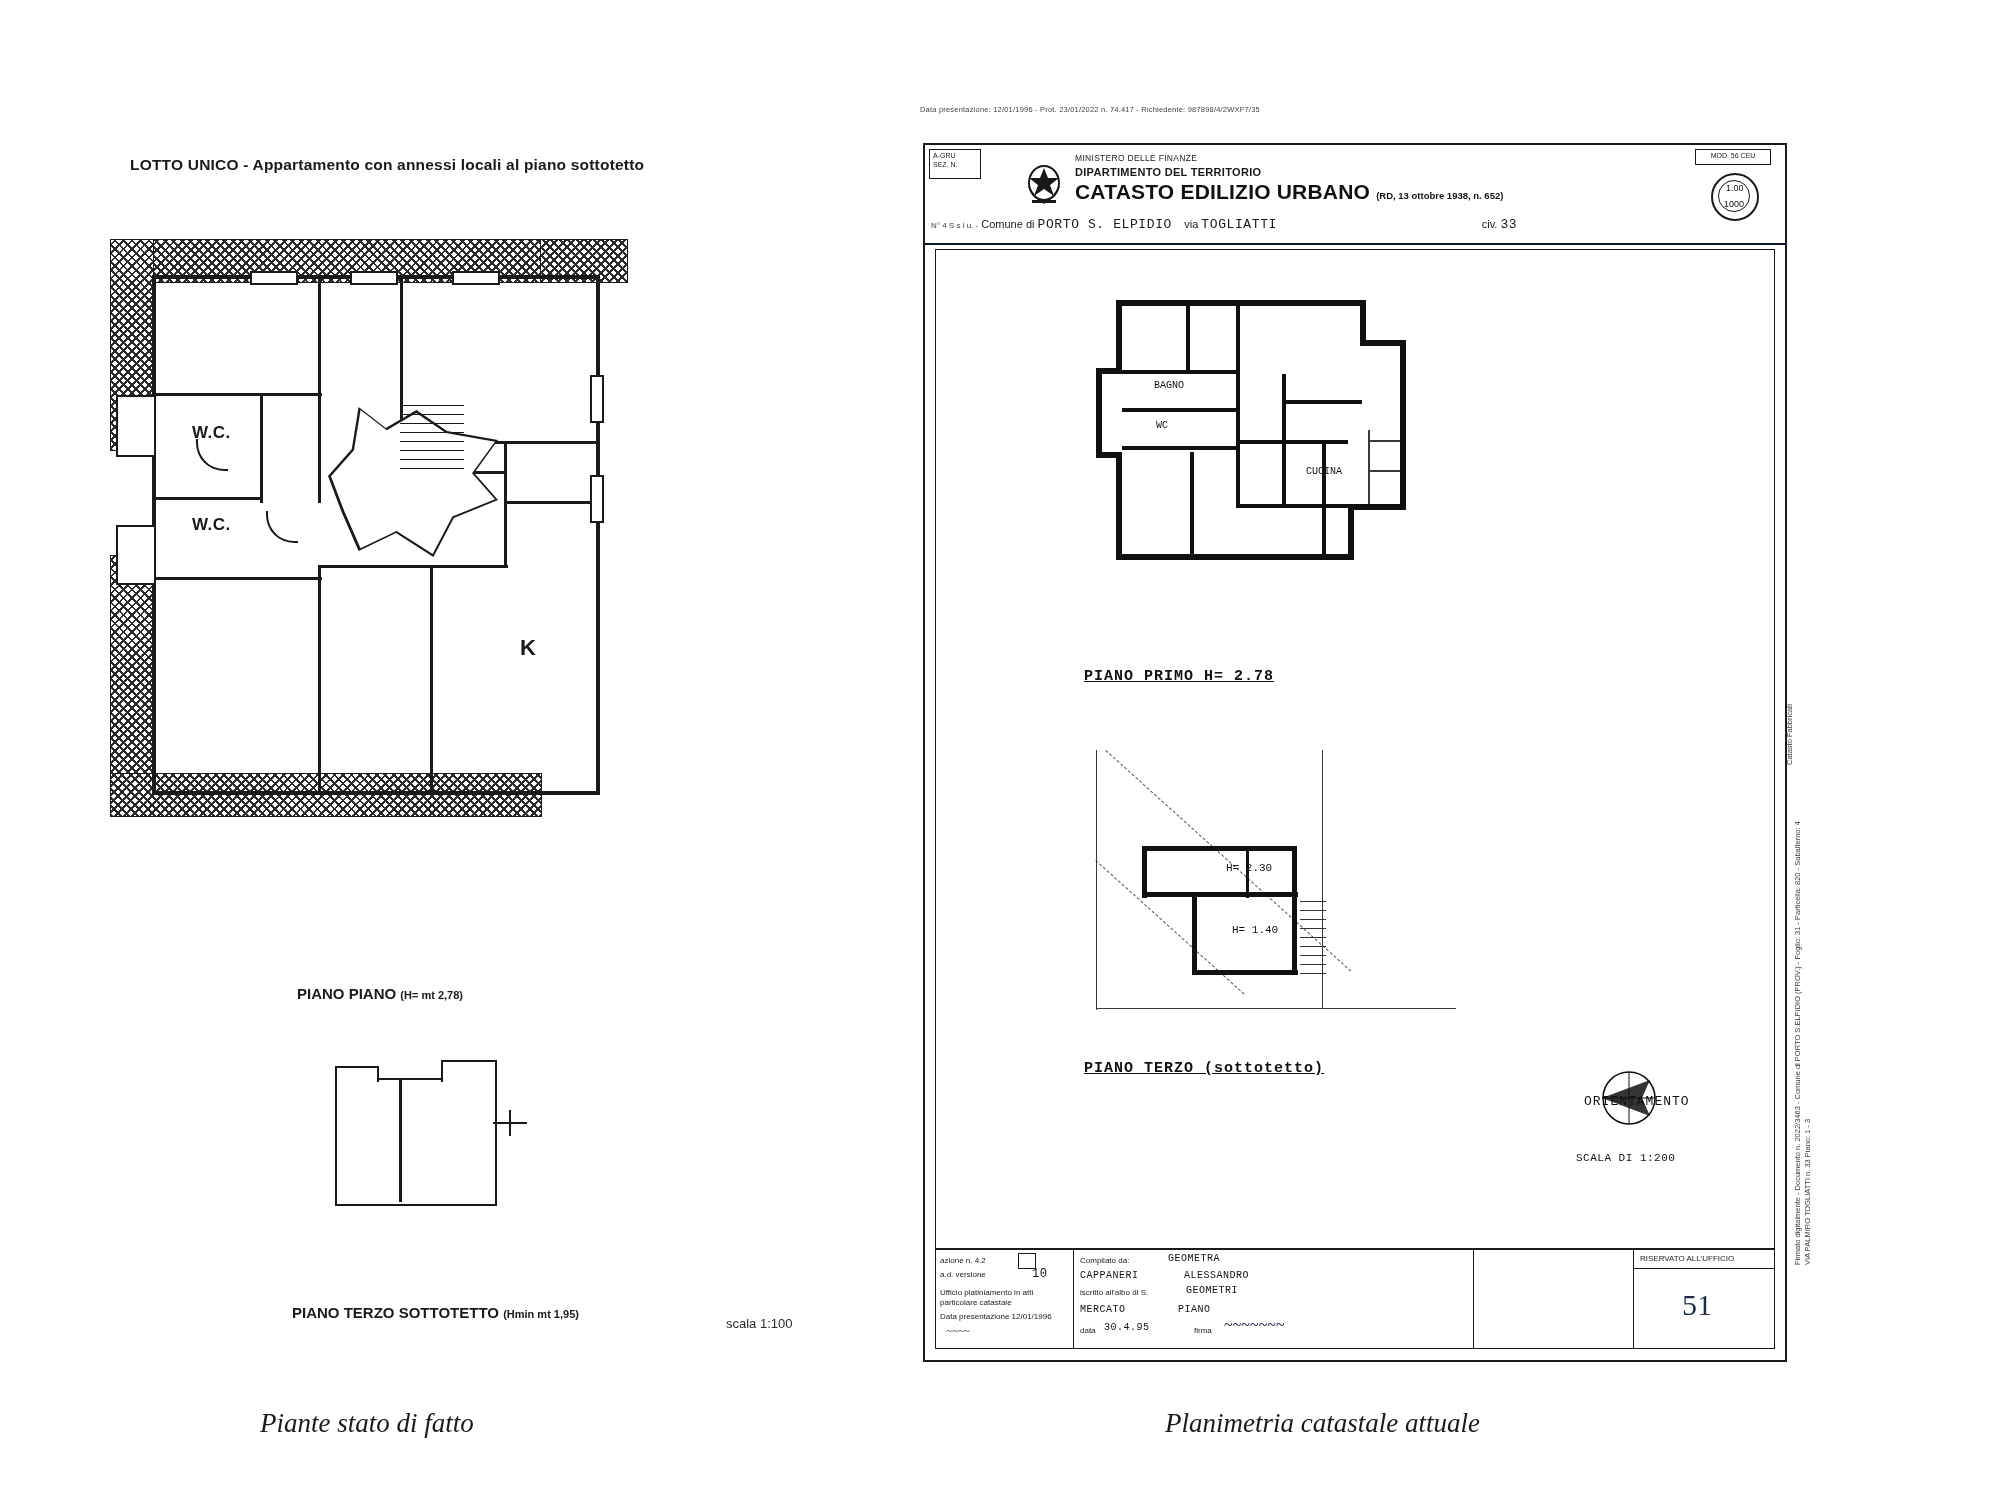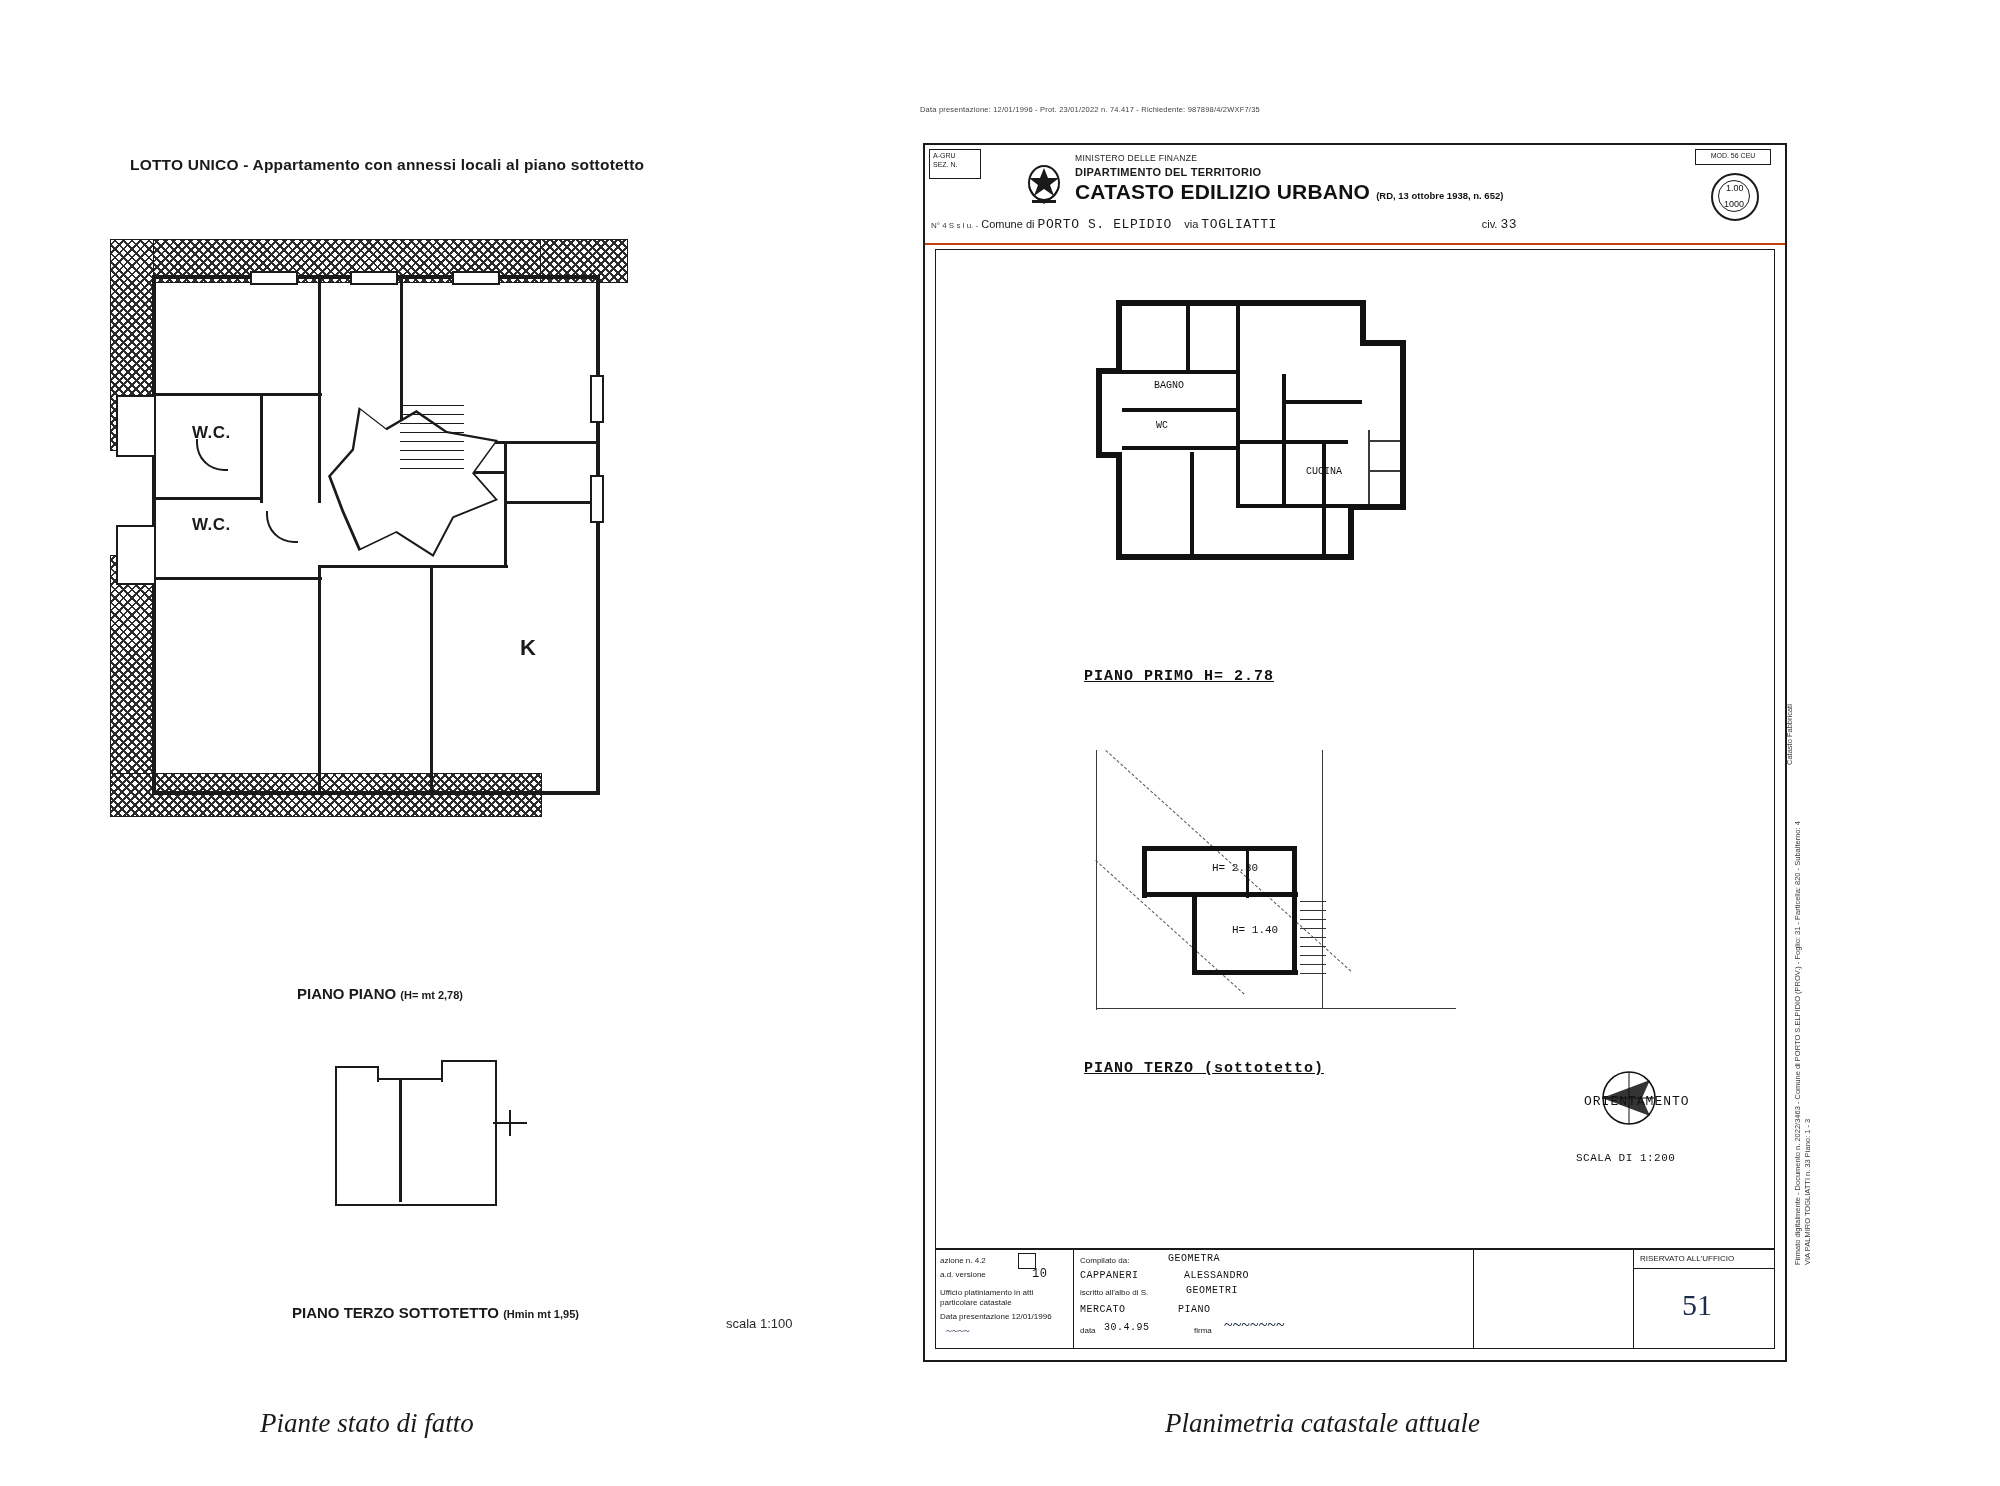--- a/index.html
+++ b/index.html
@@ -94,21 +94,21 @@
     position: absolute;
     left: 18px; top: 38px;
     width: 860px; height: 1215px;
     border: 2px solid #1a1a1a;
     background: #ffffff;
   }
   #sheet-header {
     position: absolute;
     left: 0; top: 0;
     width: 100%; height: 100px;
-    border-bottom: 2px solid #c2410c;
+    border-bottom: 2px solid #0f172a;
     box-sizing: border-box;
   }
   .header-smallbox {
     position: absolute;
     border: 1px solid #1a1a1a;
     box-sizing: border-box;
     font-size: 7px;
     line-height: 1.25;
     padding: 2px 3px;
     color: #1a1a1a;
@@ -475,21 +475,21 @@
         <div class="cad-wall" style="left:56px; top:106px; width:5px; height:52px;"></div>
         <div class="cad-wall" style="left:56px; top:152px; width:54px; height:5px;"></div>
         <div class="cad-wall" style="left:206px; top:106px; width:5px; height:52px;"></div>
         <div class="cad-wall" style="left:106px; top:152px; width:106px; height:5px;"></div>
         <div class="cad-wall" style="left:106px; top:152px; width:5px; height:82px;"></div>
         <div class="cad-wall" style="left:106px; top:230px; width:106px; height:5px;"></div>
         <div class="cad-wall" style="left:206px; top:152px; width:5px; height:82px;"></div>
         <div class="cad-wall" style="left:160px; top:106px; width:3px; height:52px;"></div>
         <div class="cad-thin" style="left:214px; top:158px; width:26px; height:76px; background: repeating-linear-gradient(0deg,#333 0 1px, rgba(0,0,0,0) 1px 9px);"></div>
 
-        <div class="cad-label" style="left:104px; top:122px; font-size:11px;">H= 2.30</div>
+        <div class="cad-label" style="left:118px; top:122px; font-size:11px;">H= 2.30</div>
         <div class="cad-label" style="left:124px; top:184px; font-size:11px;">H= 1.40</div>
       </div>
 
       <div class="cad-title" style="left:148px; top:810px;">PIANO TERZO (sottotetto)</div>
 
       <div id="orientamento-label" style="left:648px; top:796px;">ORIENTAMENTO</div>
       <div class="compass" style="left:658px; top:816px;">
         <svg viewBox="0 0 70 64" width="70" height="64">
           <circle cx="35" cy="32" r="26" fill="none" stroke="#111" stroke-width="1.5"></circle>
           <path d="M8 32 L56 14 L48 32 L56 50 Z" fill="#111" opacity="0.85"></path>

